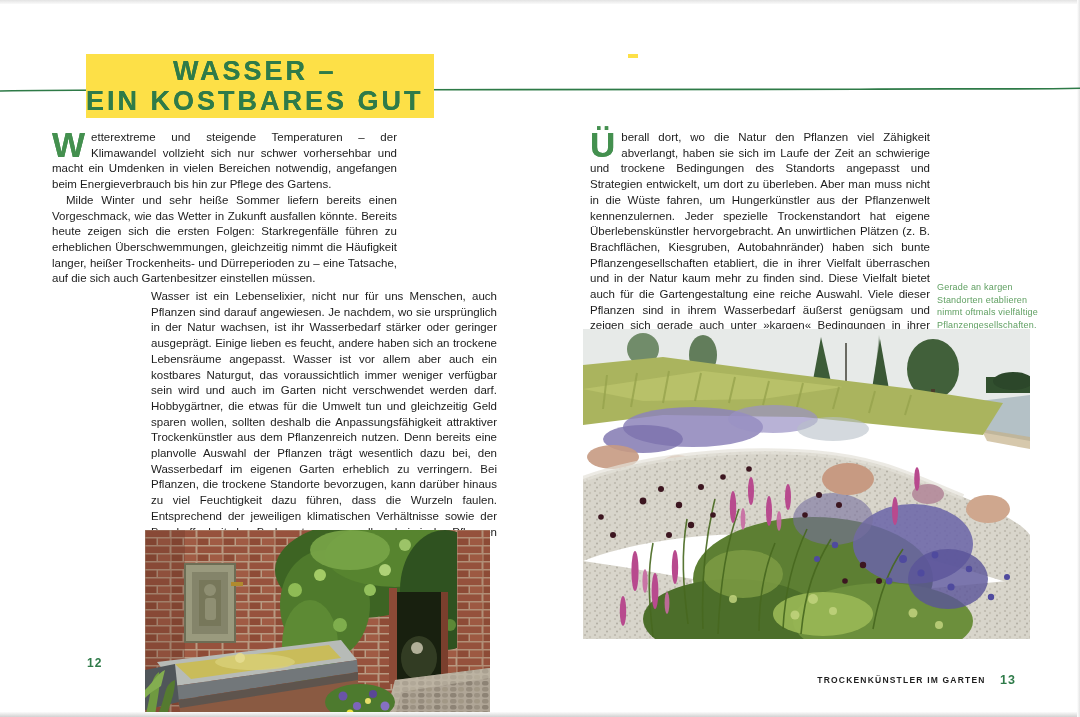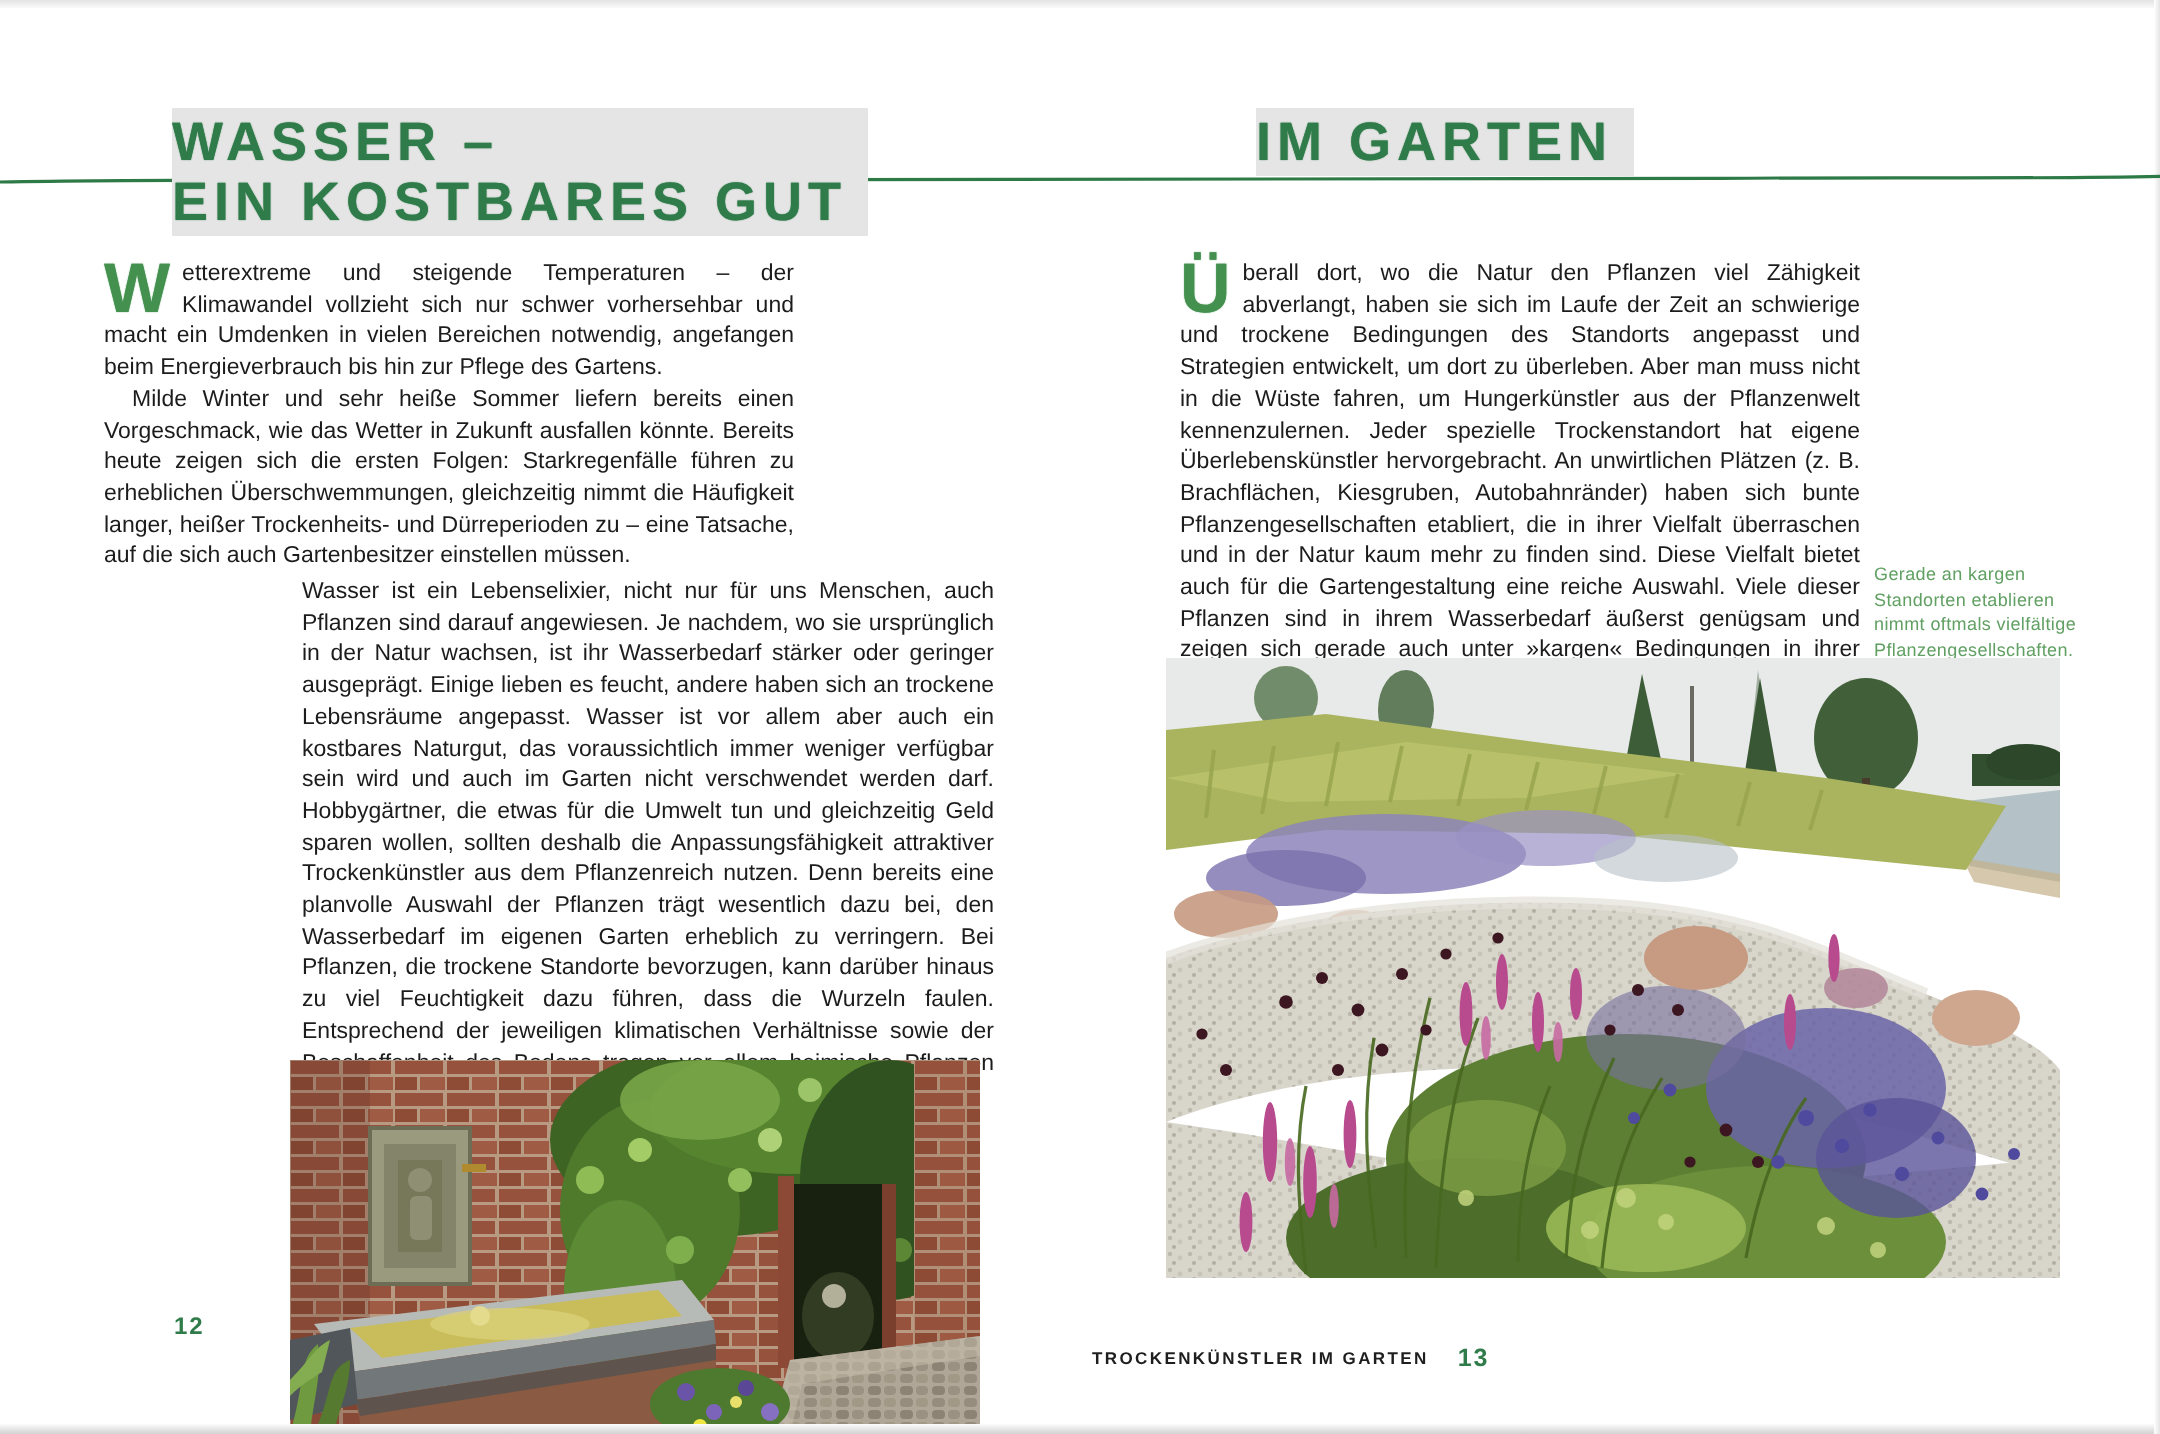--- a/index.html
+++ b/index.html
@@ -11,24 +11,25 @@
   .edge{position:absolute;left:0;right:0;pointer-events:none;}
   .edge-top{top:0;height:4px;background:linear-gradient(#e3e3e3,#fafafa);}
   .edge-bottom{bottom:0;height:5px;background:linear-gradient(#fbfbfb,#d2d2d2);}
   .edge-right{position:absolute;top:0;bottom:0;right:0;width:3px;background:linear-gradient(90deg,#ffffff,#e4e4e4);}
 
   
   .rule-svg{position:absolute;left:0;top:0;z-index:1;}
 
   
   .title-block{
-    position:absolute;z-index:2;background:#e5e5e5;
+    position:absolute;z-index:2;background:#fde047;
     color:#2f7b49;font-weight:bold;letter-spacing:3px;
     font-size:27px;line-height:30px;padding:2px 10px 2px 0;
     text-shadow:0 0 0.6px #2f7b49;
+    text-align:center;
   }
   .title-left{left:86px;top:54px;}
   .title-right{left:628px;top:54px;}
 
   
   .col{position:absolute;text-align:justify;font-size:11.5px;line-height:15.7px;}
   .col-a{left:52px;top:130px;width:345px;}
   .col-b{left:151px;top:289px;width:346px;}
   .col-c{left:590px;top:130px;width:340px;}
   .para{margin:0;}
@@ -49,21 +50,21 @@
   .photo svg{display:block;}
   .photo-left{left:145px;top:530px;}
   .photo-right{left:583px;top:329px;}
 
   
   .pagenum-left{
     position:absolute;left:51px;top:656px;
     font-size:12px;font-weight:bold;color:#2f7b49;letter-spacing:1px;margin-left:36px;
   }
   .running-footer{
-    position:absolute;right:34px;top:670px;width:500px;
+    position:absolute;right:64px;top:670px;width:500px;text-align:right;
   }
   .footer-label{
     font-size:8.5px;font-weight:bold;letter-spacing:1.2px;color:#1e1e1e;
     vertical-align:1px;
   }
   .footer-num{
     font-size:12.5px;font-weight:bold;color:#2f7b49;margin-left:10px;letter-spacing:1px;
   }
 </style>
 </head>
@@ -182,21 +183,20 @@
         </g>
       </svg>
     </figure>
 
     <div class="pagenum-left">12</div>
   </section>
 
   <section class="page page-right">
 
     <header class="title-block title-right">
-      <div class="title-line">IM GARTEN</div>
     </header>
 
     <div class="col col-c">
       <p class="para">
         <span class="dropcap">Ü</span><span>berall dort, wo die Natur den Pflanzen viel Zähigkeit abverlangt, haben sie sich im Laufe der Zeit an schwierige und trockene Bedingungen des Standorts angepasst und Strategien entwickelt, um dort zu überleben. Aber man muss nicht in die Wüste fahren, um Hungerkünstler aus der Pflanzenwelt kennenzulernen. Jeder spezielle Trockenstandort hat eigene Überlebenskünstler hervorgebracht. An unwirtlichen Plätzen (z. B. Brachflächen, Kiesgruben, Autobahnränder) haben sich bunte Pflanzengesellschaften etabliert, die in ihrer Vielfalt überraschen und in der Natur kaum mehr zu finden sind. Diese Vielfalt bietet auch für die Gartengestaltung eine reiche Auswahl. Viele dieser Pflanzen sind in ihrem Wasserbedarf äußerst genügsam und zeigen sich gerade auch unter »kargen« Bedingungen in ihrer vollen Schönheit.</span>
       </p>
     </div>
 
     <aside class="margin-note">Gerade an kargen Standorten etablieren nimmt oftmals vielfältige Pflanzengesellschaften.</aside>
 

